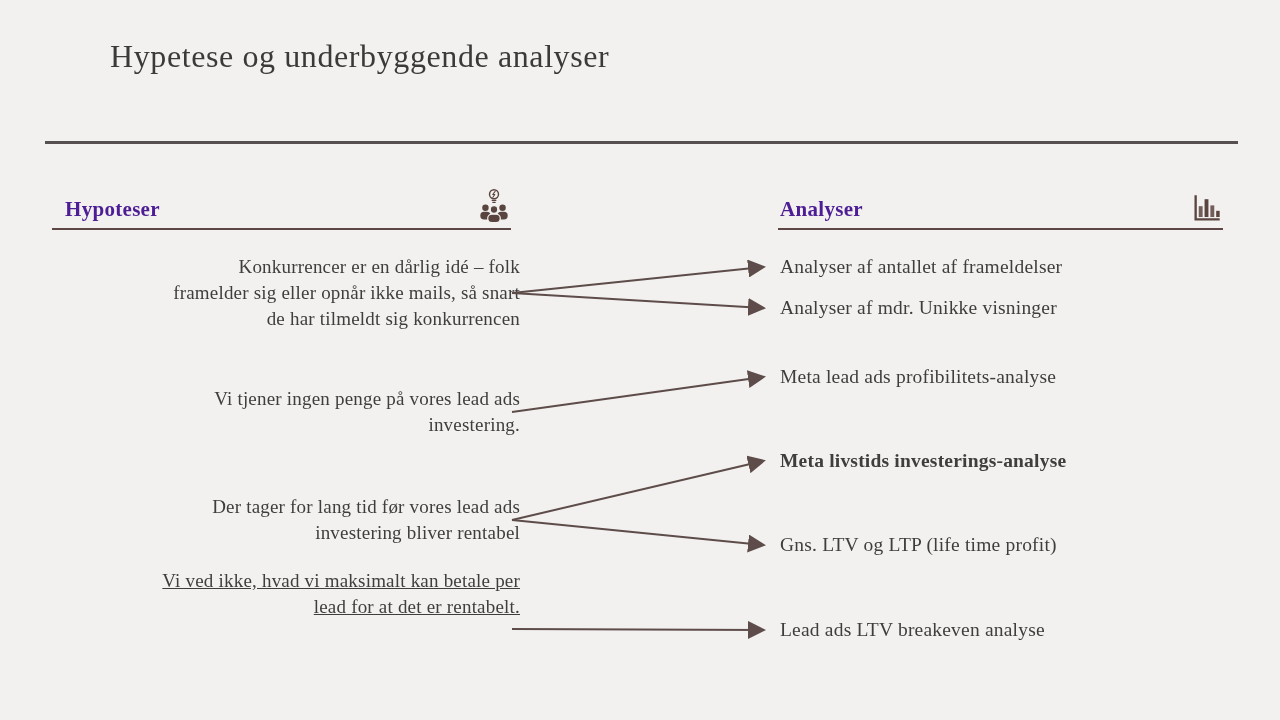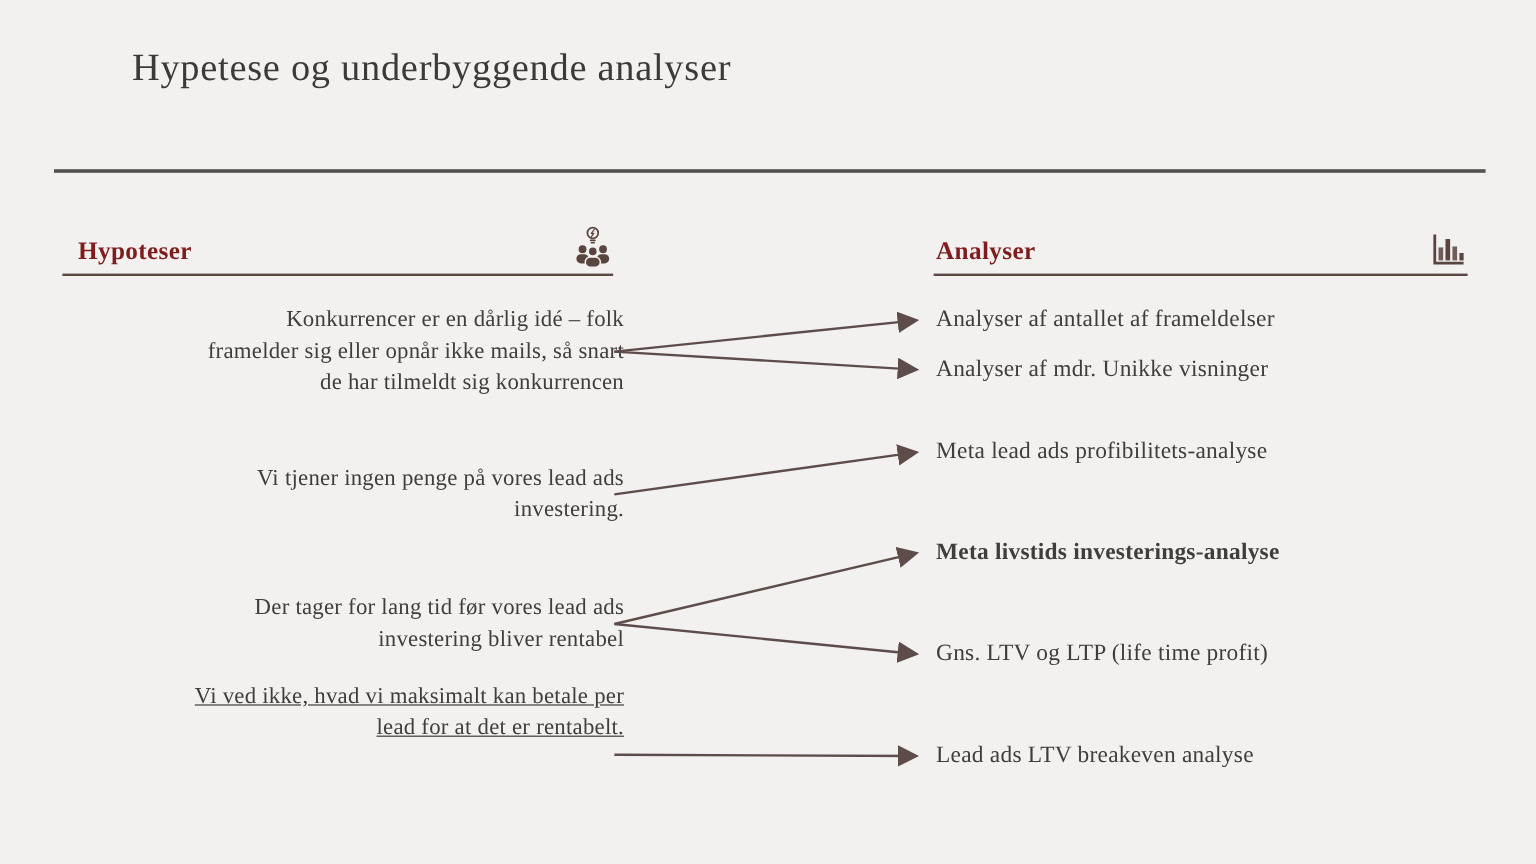--- a/index.html
+++ b/index.html
@@ -26,21 +26,21 @@
   .title-rule {
     position:absolute; left:45px; top:141px;
     width:1193px; height:3px;
     background:#575050;
   }
 
   .col-header {
     position:absolute; top:197px;
     font-size:21px; font-weight:700;
     letter-spacing:0.3px;
-    color:#7f1d1d;
+    color:#4c1d95;
     white-space:nowrap;
   }
   .col-header.left { left:65px; }
   .col-header.right { left:780px; }
 
   .col-underline {
     position:absolute; top:228px; height:2px;
     background:#5c4744;
   }
   .col-underline.left { left:52px; width:459px; }

